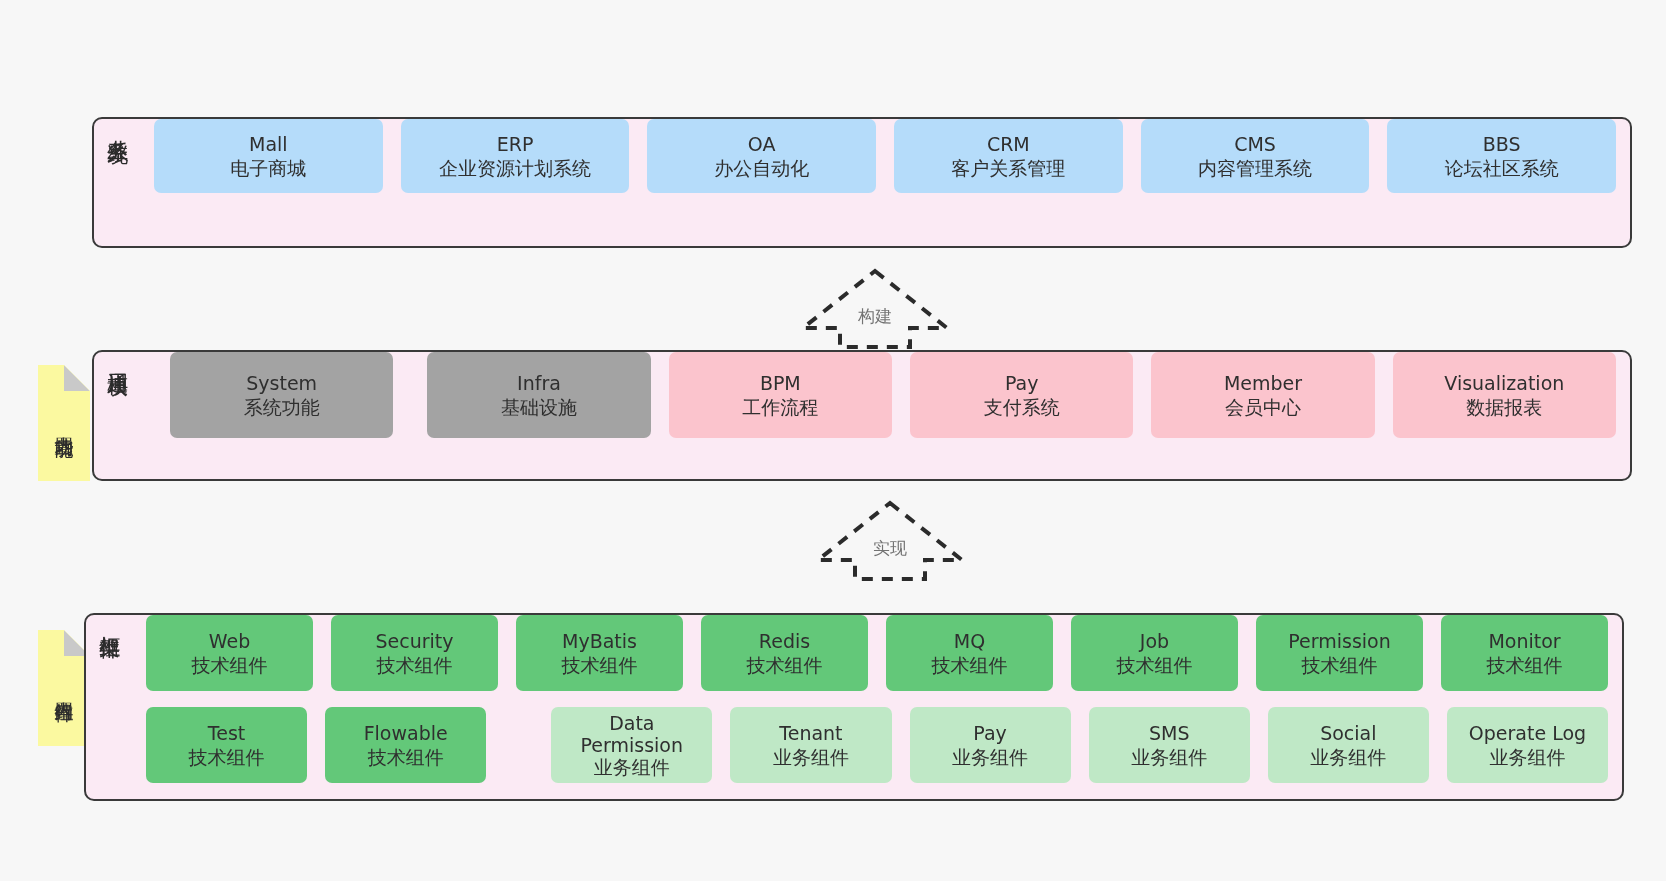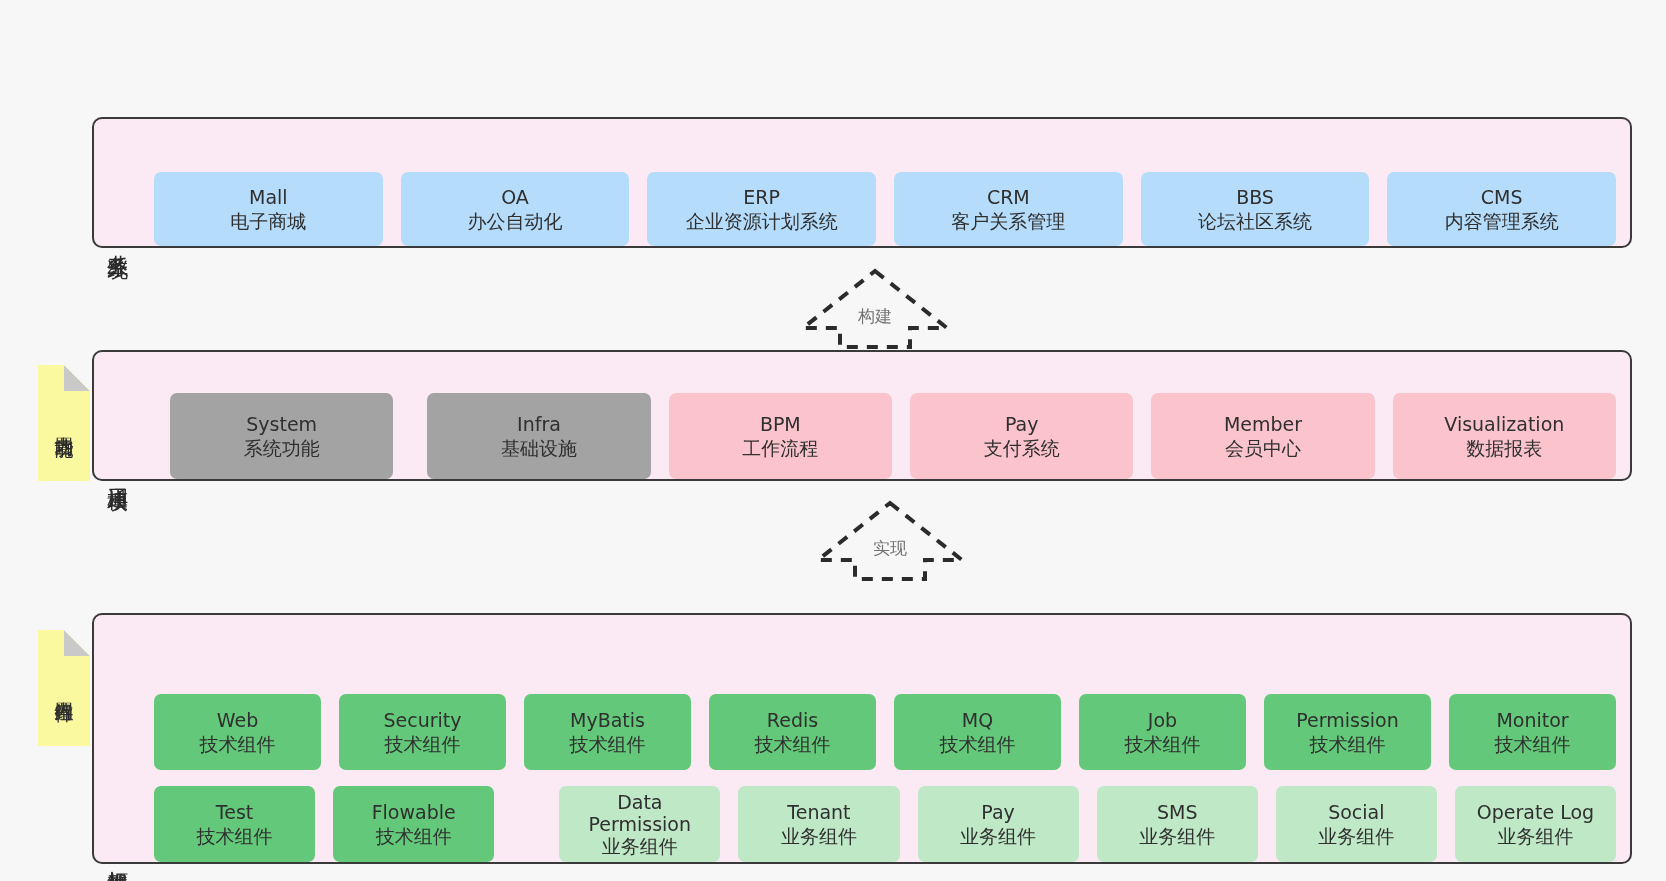--- a/index.html
+++ b/index.html
@@ -22,21 +22,21 @@
   }
 
   
   .layer {
     position: absolute;
     background: #fbeaf4;
     border: 2.2px solid #3a3a3a;
     border-radius: 10px;
     box-sizing: border-box;
     display: flex;
-    align-items: flex-end;
+    align-items: flex-start;
   }
 
   .layer-title {
     width: 46px;
     flex: 0 0 46px;
     display: flex;
     align-items: center;
     justify-content: center;
     font-size: 21px;
     line-height: 1.12;
@@ -137,38 +137,38 @@
 
   <div class="layer" id="layer-business" style="left:92px; top:117px; width:1540px; height:131px;">
     <div class="layer-title">业务系统</div>
     <div class="layer-body">
       <div class="card-row">
         <div class="card c-blue">
           <span class="en">Mall</span>
           <span class="cn">电子商城</span>
         </div>
         <div class="card c-blue">
+          <span class="en">ERP</span>
+          <span class="cn">企业资源计划系统</span>
+        </div>
+        <div class="card c-blue">
           <span class="en">OA</span>
           <span class="cn">办公自动化</span>
         </div>
         <div class="card c-blue">
-          <span class="en">ERP</span>
-          <span class="cn">企业资源计划系统</span>
-        </div>
-        <div class="card c-blue">
           <span class="en">CRM</span>
           <span class="cn">客户关系管理</span>
         </div>
         <div class="card c-blue">
+          <span class="en">CMS</span>
+          <span class="cn">内容管理系统</span>
+        </div>
+        <div class="card c-blue">
           <span class="en">BBS</span>
           <span class="cn">论坛社区系统</span>
-        </div>
-        <div class="card c-blue">
-          <span class="en">CMS</span>
-          <span class="cn">内容管理系统</span>
         </div>
       </div>
     </div>
   </div>
 
   <div class="arrow" style="left:800px; top:268px; width:150px; height:82px;">
     <svg width="150" height="82" viewBox="0 0 150 82" fill="none">
       <path d="M75 3 L147 60 L110 60 L110 79 L40 79 L40 60 L3 60 Z" stroke="#2b2b2b" stroke-width="4" stroke-dasharray="11 9" stroke-linejoin="miter" fill="none"></path>
     </svg>
     <span class="arrow-label" style="bottom:22px;">构建</span>
@@ -216,21 +216,21 @@
       <path d="M75 3 L147 60 L110 60 L110 79 L40 79 L40 60 L3 60 Z" stroke="#2b2b2b" stroke-width="4" stroke-dasharray="11 9" stroke-linejoin="miter" fill="none"></path>
     </svg>
     <span class="arrow-label" style="bottom:22px;">实现</span>
   </div>
 
   <div class="note" style="left:38px; top:630px; width:52px; height:116px;">
     <span class="fold"></span>
     <span>内置组件</span>
   </div>
 
-  <div class="layer" id="layer-framework" style="left:92px; top:613px; width:1540px; height:251px;">
+  <div class="layer" id="layer-framework" style="left:84px; top:613px; width:1540px; height:188px;">
     <div class="layer-title">框架组件</div>
     <div class="layer-body">
 
       <div class="card-row">
         <div class="card c-green">
           <span class="en">Web</span>
           <span class="cn">技术组件</span>
         </div>
         <div class="card c-green">
           <span class="en">Security</span>

